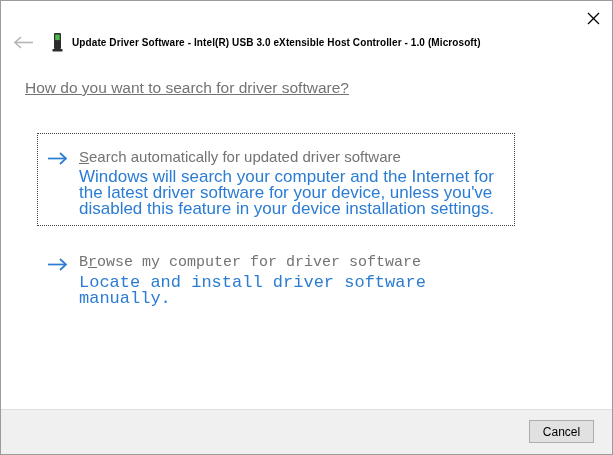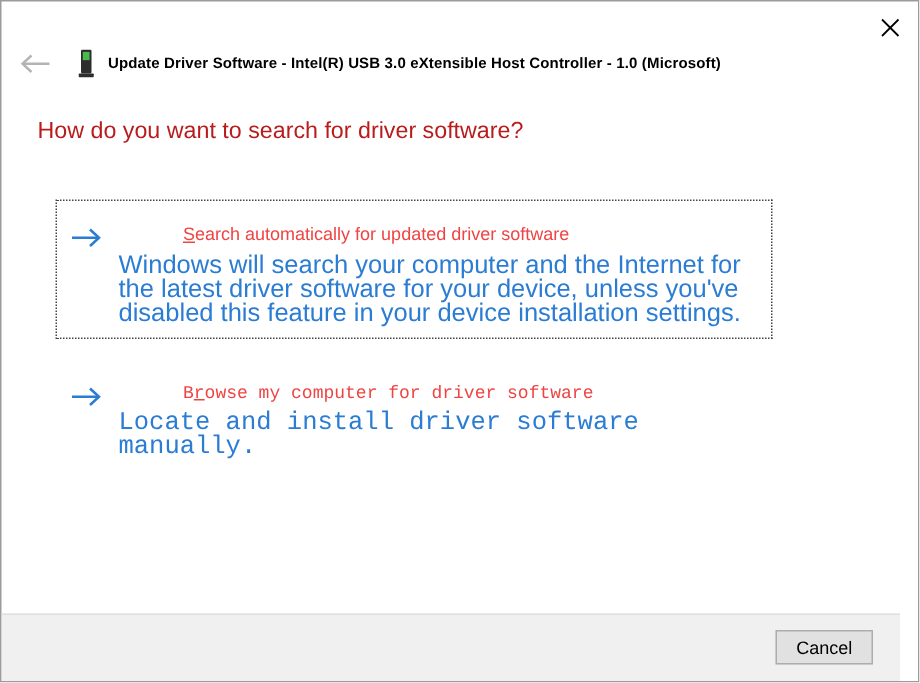--- a/index.html
+++ b/index.html
@@ -26,51 +26,50 @@
     background:transparent;border:none;padding:0;margin:0 10px 0 0;
     width:24px;height:18px;display:flex;align-items:center;justify-content:center;
   }
   .dev-icon{margin:0 8px 0 6px;display:flex;align-items:center;}
   .win-title{
     font-size:10px;font-weight:bold;color:#000;
     white-space:nowrap;letter-spacing:0.1px;
   }
   .heading{
     position:absolute;left:24px;top:78px;
-    font-size:15.5px;color:#b91c1c;
+    font-size:15.5px;color:#737373;text-decoration:underline;
   }
   .option{
     position:absolute;left:36px;width:478px;
     box-sizing:border-box;
     display:flex;align-items:flex-start;
     cursor:pointer;
   }
   .option-1{
     top:132px;height:93px;
     border:1px dotted #444;
     padding:13px 8px 0 9px;
   }
   .option-2{
     top:244px;
     padding:8px 8px 0 10px;
     font-family:Liberation Mono, monospace;
   }
   .arrow-icon{flex:0 0 auto;margin:4px 10px 0 0;}
   .opt-text{min-width:0;}
   .opt-title{
-    font-size:12px;color:#ef4444;line-height:19px;margin-bottom:3px;
+    font-size:15px;color:#737373;line-height:19px;margin-bottom:3px;
     white-space:nowrap;
-    margin-left:43px;
   }
   .accel{text-decoration:underline;}
   .opt-desc{
     font-size:17px;color:#2b7cd3;line-height:16px;max-width:442px;
   }
   .footer{
-    position:absolute;left:0;right:12px;bottom:0;height:44px;
+    position:absolute;left:0;right:0;bottom:0;height:44px;
     background:#f0f0f0;border-top:1px solid #dfdfdf;
   }
   .cancel-btn{
     position:absolute;top:10px;right:18px;
     width:65px;height:23px;
     background:#e1e1e1;border:1px solid #adadad;
     font-family:"Liberation Sans", sans-serif;
     font-size:12px;color:#000;
     padding:0;cursor:pointer;
   }

